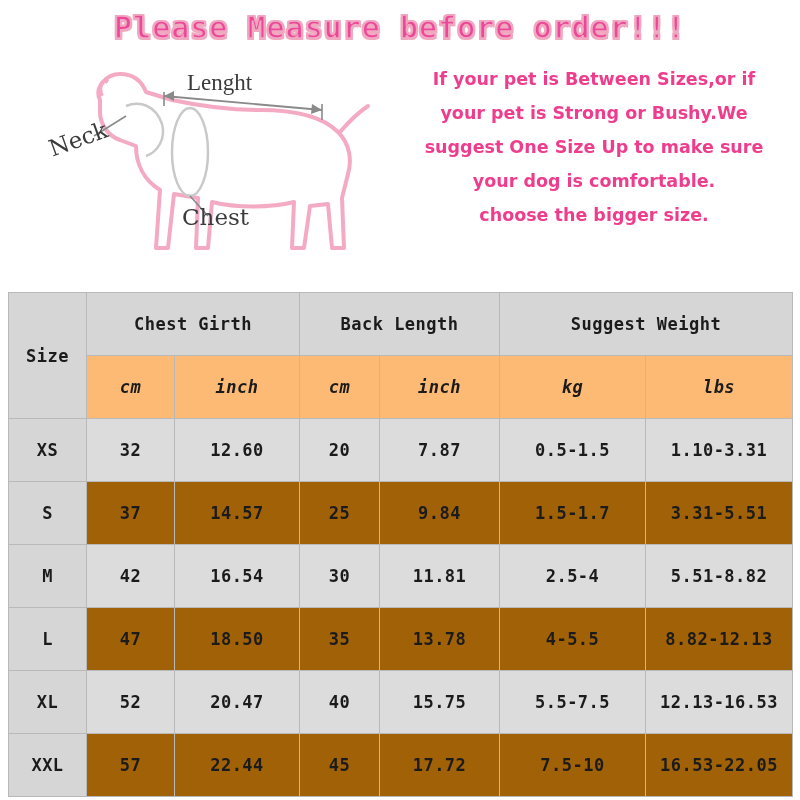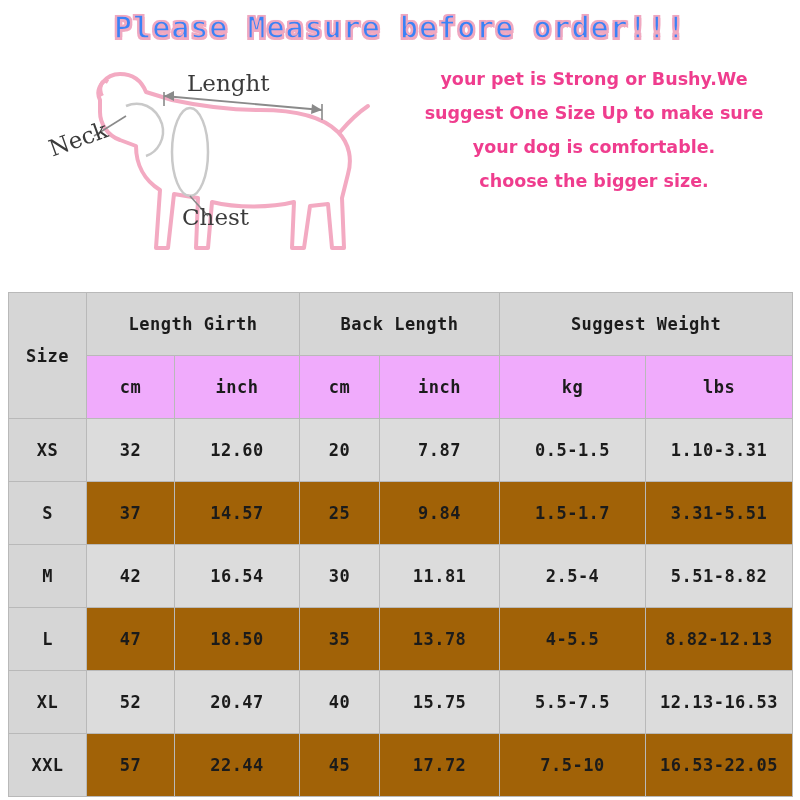--- a/index.html
+++ b/index.html
@@ -24,21 +24,21 @@
   .headline {
     position: absolute;
     top: 10px;
     left: 0;
     width: 800px;
     text-align: center;
     font-family: "DejaVu Sans Mono", monospace;
     font-size: 30px;
     font-weight: bold;
     letter-spacing: 1px;
-    color: #3b82f6;
+    color: #ec4899;
     -webkit-text-stroke: 1.6px #f0a8c0;
     text-shadow:
       -1.5px -1.5px 0 #f0a8c0,
        1.5px -1.5px 0 #f0a8c0,
       -1.5px  1.5px 0 #f0a8c0,
        1.5px  1.5px 0 #f0a8c0,
        0 0 2px #f0a8c0;
     white-space: nowrap;
   }
 
@@ -54,21 +54,21 @@
     display: block;
   }
   .diagram-label {
     position: absolute;
     font-family: "DejaVu Serif", serif;
     font-size: 23px;
     color: #3b3b3b;
     white-space: nowrap;
   }
   .lbl-neck { left: 26px; top: 78px; transform: rotate(-20deg); }
-  .lbl-length { left: 165px; top: 22px; }
+  .lbl-length { left: 165px; top: 22px; font-family: Liberation Serif, serif; }
   .lbl-chest { left: 160px; top: 156px; }
 
   
   .note {
     position: absolute;
     left: 398px;
     top: 62px;
     width: 392px;
     text-align: center;
     font-family: "DejaVu Sans", sans-serif;
@@ -100,23 +100,24 @@
     font-weight: bold;
     padding: 0;
     letter-spacing: 0.5px;
   }
   .hdr-top td {
     background: #d6d6d6;
     height: 62px;
     font-size: 18px;
   }
   .hdr-sub td {
-    background: #f0abfc;
+    background: #fdba74;
     height: 62px;
     font-size: 18px;
+    font-style: italic;
   }
   .size-cell {
     background: #d6d6d6;
     font-size: 18px;
   }
   tbody tr td {
     height: 62px;
   }
   tbody tr.odd td { background: #dcdcdc; }
   tbody tr.even td { background: #a16207; }
@@ -169,41 +170,42 @@
       <ellipse cx="168" cy="104" rx="18" ry="44" fill="none" stroke="#c9c9c9" stroke-width="2.5"></ellipse>
 
       <path d="M168,148 L186,168" fill="none" stroke="#8a8a8a" stroke-width="1.6"></path>
     </svg>
     <div class="diagram-label lbl-neck">Neck</div>
     <div class="diagram-label lbl-length">Lenght</div>
     <div class="diagram-label lbl-chest">Chest</div>
   </div>
 
   <div class="note">
+    <div>If your pet is Between Sizes,or if</div>
     <div>your pet is Strong or Bushy.We</div>
     <div>suggest One Size Up to make sure</div>
     <div>your dog is comfortable.</div>
     <div>choose the bigger size.</div>
   </div>
 
   <div class="table-wrap">
     <table class="size-table">
       <colgroup>
         <col class="col-size">
           <col class="col-cm">
           <col class="col-inch">
         <col class="col-cm2">
           <col class="col-inch2">
           <col class="col-kg">
           <col class="col-lbs">
       </colgroup>
       <tbody>
         <tr class="hdr-top">
           <td rowspan="2" class="size-cell">Size</td>
-          <td colspan="2">Length Girth</td>
+          <td colspan="2">Chest Girth</td>
           <td colspan="2">Back Length</td>
           <td colspan="2">Suggest Weight</td>
         </tr>
         <tr class="hdr-sub">
           <td>cm</td>
           <td>inch</td>
           <td>cm</td>
           <td>inch</td>
           <td>kg</td>
           <td>lbs</td>

